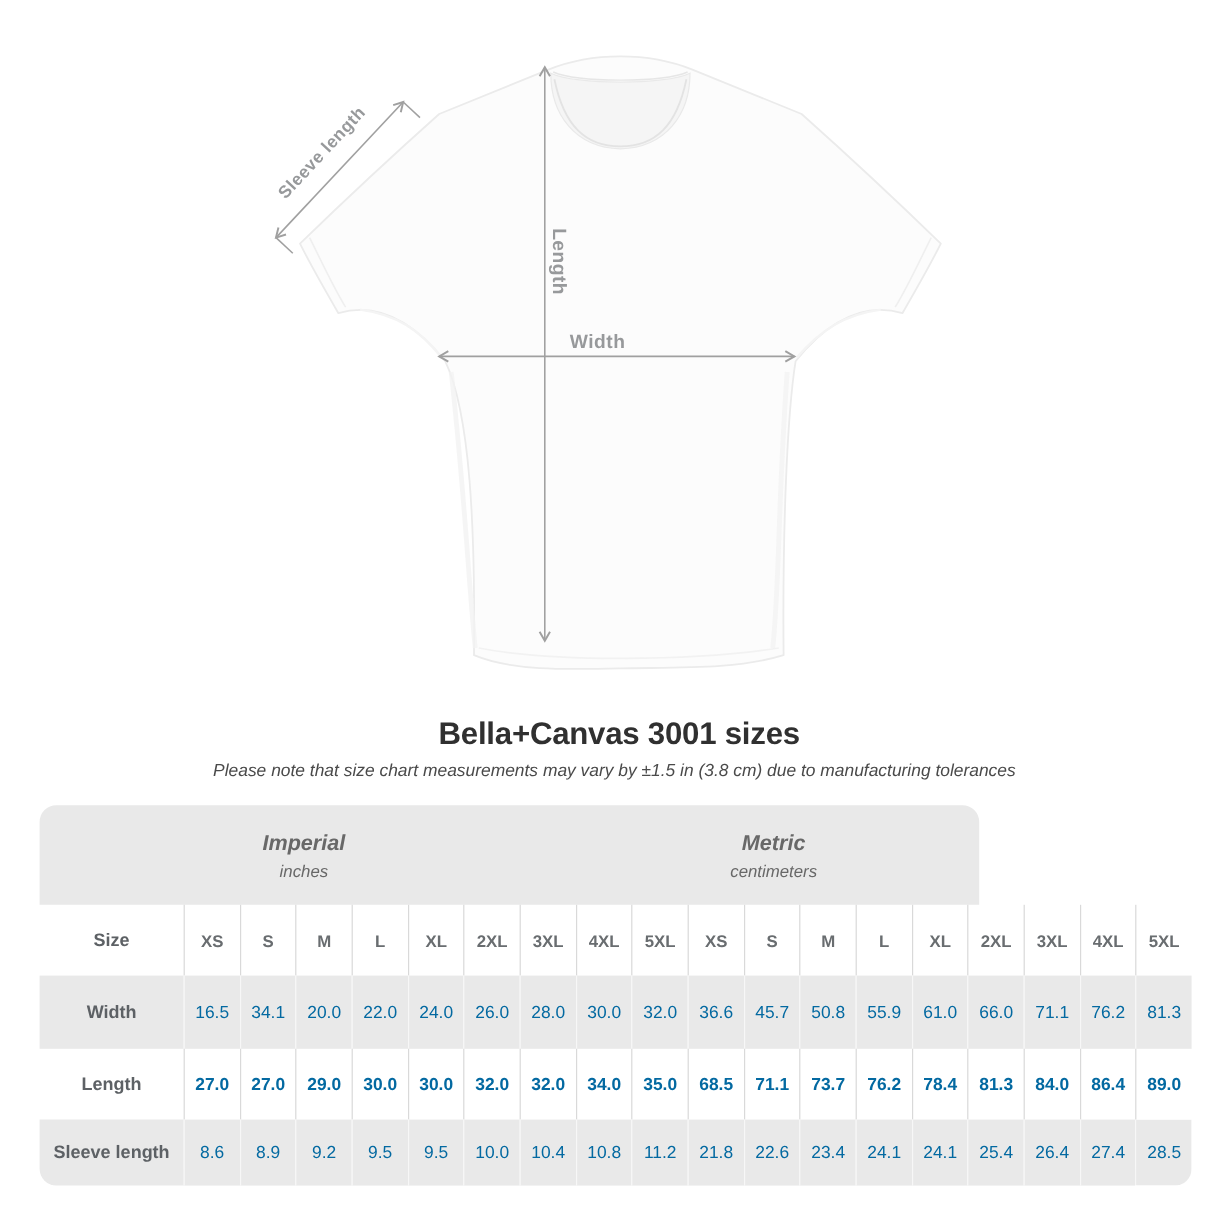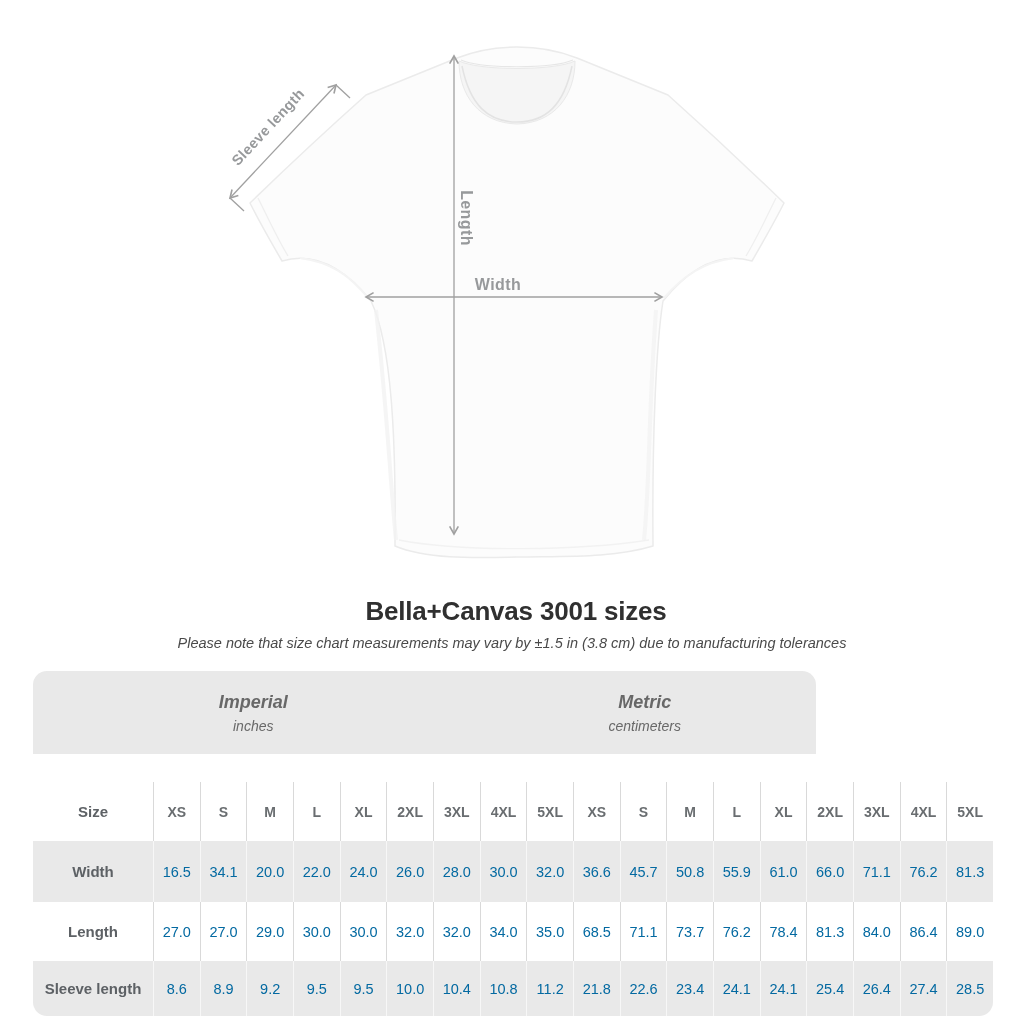--- a/index.html
+++ b/index.html
@@ -97,30 +97,29 @@
   }
   .grid {
     position: absolute;
     left: 0;
     top: 83px;
     width: 960px;
     height: 234px;
     display: grid;
     grid-template-columns: 120px repeat(18, 1fr);
     grid-template-rows: 59px 61px 59px 55px;
-    margin-top: 28px;
   }
   .cell {
     display: flex;
     align-items: center;
     justify-content: center;
     white-space: nowrap;
   }
   .gray { background: #e9e9e9; }
-  .sepw { border-left: 1px solid #d9d9d9; }
+  .sepw { border-left: 1px solid #d9d9d9; font-weight: bold; }
   .sepg { border-left: 1px solid rgba(255,255,255,0.65); }
   .rowlab {
     font-weight: bold;
     font-size: 15px;
     color: #5d6165;
   }
   .sizehead {
     font-weight: bold;
     font-size: 14px;
     color: #696d70;

